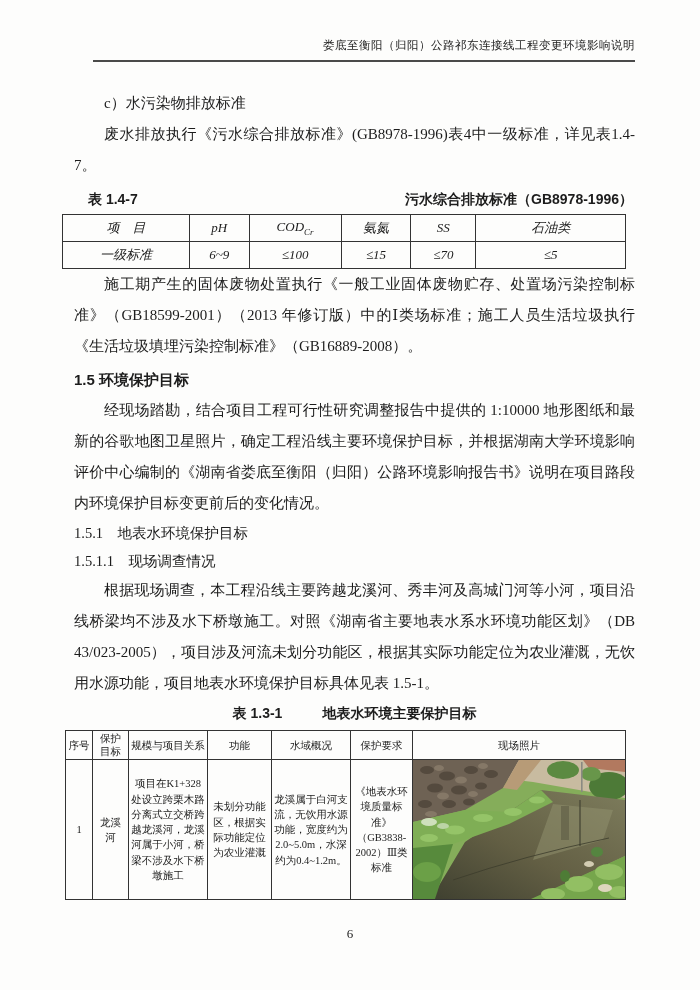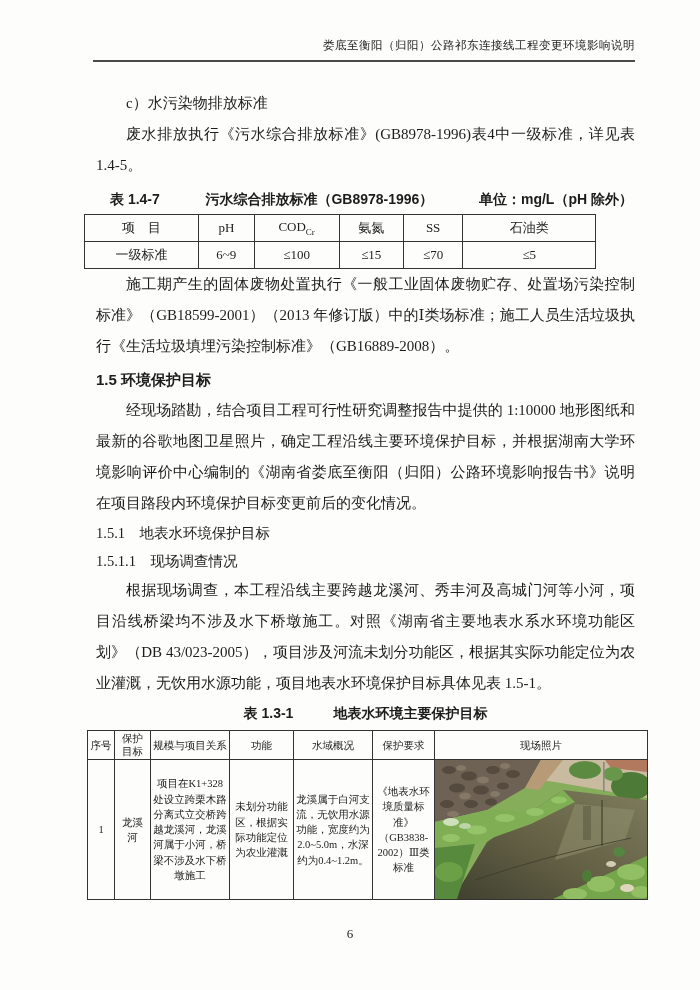--- a/index.html
+++ b/index.html
@@ -15,21 +15,21 @@
     box-shadow:0 0 6px rgba(0,0,0,.25);
   }
   .doc-header {
     position:absolute; top:38px; left:93px; right:65px;
     text-align:right;
     font-size:11.5px;
     letter-spacing:.5px;
     padding-bottom:7px;
     border-bottom:2px solid #4a4a4a;
   }
-  .content { position:absolute; top:64px; left:96px; right:65px; }
+  .content { position:absolute; top:64px; left:74px; right:65px; }
 
   .para {
     font-size:15px; line-height:31px;
     text-align:justify;
   }
   .indent { text-indent:2em; }
 
   .h-sub { font-size:15px; line-height:31px; }
   .h-main {
     font-family:"Liberation Sans","DejaVu Sans",sans-serif;
@@ -51,22 +51,23 @@
     text-align:center;
     font-family:"Liberation Sans","DejaVu Sans",sans-serif;
     font-weight:bold; font-size:14px;
     margin:6px 0 7px;
   }
   .cap151 .gap { display:inline-block; width:40px; }
 
   
   table { border-collapse:collapse; }
   .t147 {
-    width:512px; margin-left:-12px;
+    width:564px; margin-left:-12px;
     font-size:13px;
+    font-style:italic;
   }
   .t147 td, .t147 th {
     border:1px solid #333;
     height:27px; text-align:center; vertical-align:middle;
     font-weight:normal; padding:1px 2px;
   }
   .t147 { border:1.5px solid #222; }
   sub.cr { font-size:9px; }
 
   
@@ -97,26 +98,25 @@
 <div class="page">
 
   <div class="doc-header">
     <span>娄底至衡阳（归阳）公路祁东连接线工程变更环境影响说明</span>
   </div>
 
   <div class="content">
 
     <div class="para h-sub" style="margin-top:24px; text-indent:2em;">c）水污染物排放标准</div>
 
-    <div class="para indent">废水排放执行《污水综合排放标准》(GB8978-1996)表4中一级标准，详见表1.4-5。</div>
+    <div class="para indent">废水排放执行《污水综合排放标准》(GB8978-1996)表4中一级标准，详见表1.4-7。</div>
 
     <div class="cap147">
       <span>表 1.4-7</span>
       <span>污水综合排放标准（GB8978-1996）</span>
-      <span>单位：mg/L（pH 除外）</span>
     </div>
 
     <table class="t147">
       <colgroup>
         <col style="width:127px">
           <col style="width:60px">
           <col style="width:92px">
         <col style="width:70px">
           <col style="width:65px">
           <col style="width:150px">

